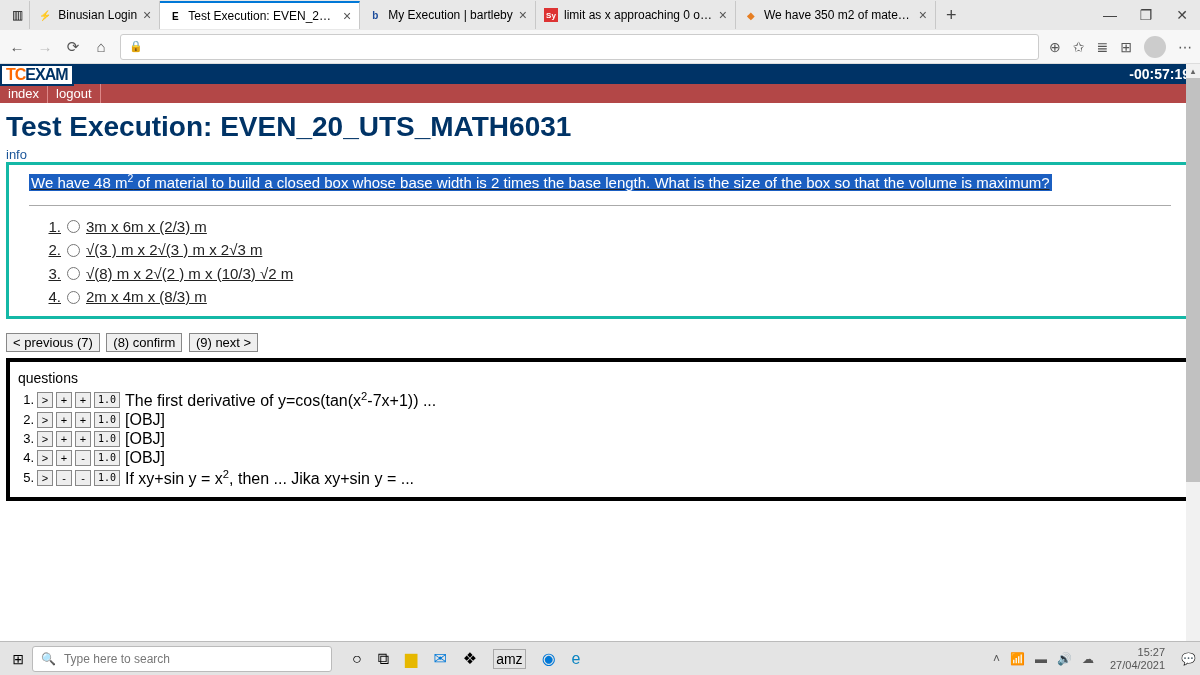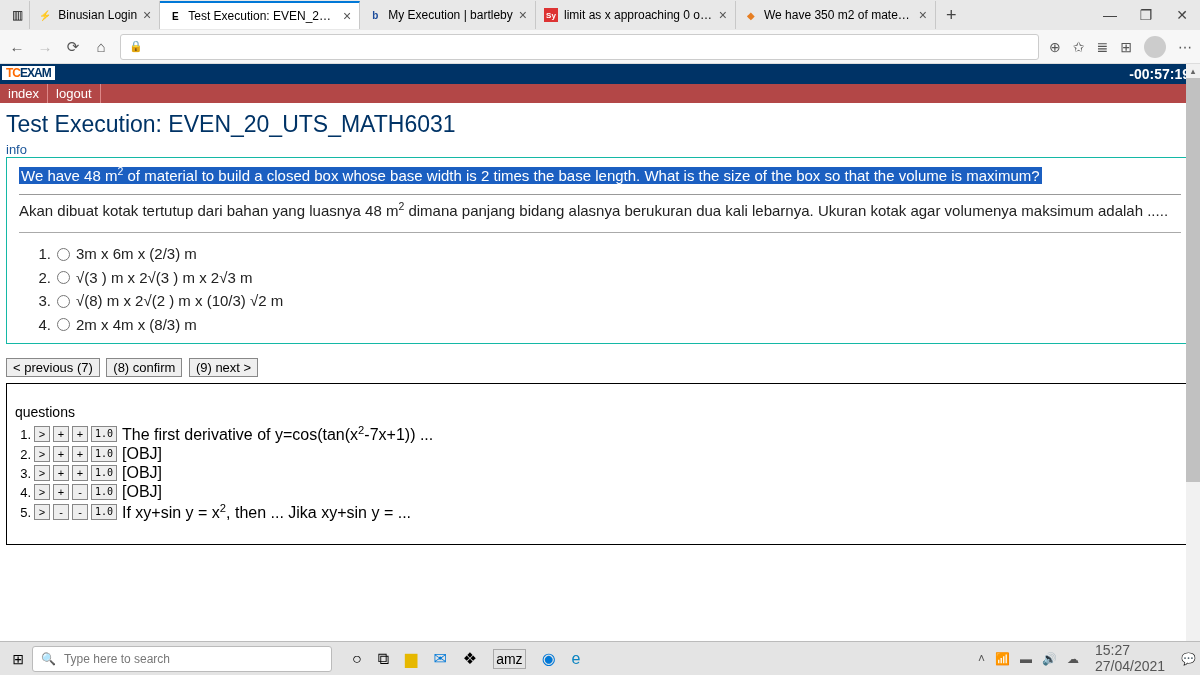--- a/index.html
+++ b/index.html
@@ -21,58 +21,58 @@
 .addr-row { display: flex; align-items: center; height: 34px; background: #f7f7f7; padding: 0 8px; gap: 10px; border-bottom: 1px solid #ddd; }
 .addr-row .navbtn { color: #555; font-size: 15px; width: 18px; text-align: center; }
 .addr-bar { flex: 1; display: flex; align-items: center; background: #fff; border: 1px solid #ccc; border-radius: 3px; height: 26px; padding: 0 8px; font-size: 13px; color: #555; }
 .addr-bar .lock { margin-right: 6px; font-size: 11px; }
 .addr-icons { display: flex; gap: 12px; font-size: 14px; color: #555; align-items: center; }
 .avatar { width: 22px; height: 22px; border-radius: 50%; background: #ccc; }
 
 
 .page { position: relative; }
 .header-dark { background: #003366; color: #fff; display: flex; align-items: center; justify-content: flex-end; padding: 2px 10px; font-size: 14px; font-weight: bold; }
-.logo { position: absolute; left: 0; top: 0; background: #fff; border: 2px solid #003366; padding: 0 4px; font-family: Arial; font-weight: 900; font-size: 12px; letter-spacing: -1px; color: #003366; }
+.logo { position: absolute; left: 0; top: 0; background: #fff; border: 2px solid #003366; padding: 0 4px; font-family: Arial; font-weight: 900; font-size: 16px; letter-spacing: -1px; color: #003366; }
 .logo .t { color: #ff6a00; }
 
 .navbar { background: #b34747; display: flex; padding-left: 0; text-align: right; }
 .navbar a { color: #fff; font-size: 13px; padding: 2px 8px; border-right: 1px solid #d88; text-decoration: none; }
 
 .content { padding: 4px 6px; }
-h1.title { color: #003366; font-size: 23px; font-weight: normal; margin: 4px 0; }
+h1.title { color: #003366; font-size: 28px; font-weight: bold; margin: 4px 0; }
 .info { color: #1a5599; font-size: 13px; }
 
-.question-box { border: 1px solid #14b8a6; padding: 6px 12px; font-size: 15px; color: #222; line-height: 1.5; }
+.question-box { border: 3px solid #14b8a6; padding: 6px 20px; font-size: 15px; color: #222; line-height: 1.5; text-decoration: underline; }
 .highlight { background: #1b5fc1; color: #fff; padding: 0 2px; display: inline; }
 .id-txt { border-top: 1px solid #999; margin-top: 6px; padding-top: 4px; }
 hr.sep { margin: 10px 0; border: none; border-top: 1px solid #aaa; }
 
 .options { padding-left: 14px; }
 .options .opt { display: flex; align-items: center; gap: 6px; font-size: 15px; margin: 1px 0; }
 .options .num { width: 18px; text-align: right; }
 .options input[type=radio] { margin: 0; }
 
 .nav-buttons { margin: 14px 0 6px -2px; }
 .nav-buttons button { font-size: 13px; padding: 1px 6px; background: #efefef; border: 1px solid #888; margin-left: 2px; }
 
-.questions-box { border: 1px solid #000000; padding: 20px 8px; margin-top: 6px; }
+.questions-box { border: 4px solid #000000; padding: 8px 8px; margin-top: 6px; }
 .questions-box .qtitle { font-size: 14px; margin-bottom: 4px; }
 .qrow { display: flex; align-items: center; gap: 3px; font-size: 13px; margin: 1px 0; }
 .qrow .qn { width: 16px; text-align: right; }
 .qbtn { border: 1px solid #888; background: #eee; font-size: 11px; padding: 0 3px; min-width: 16px; text-align: center; line-height: 14px; }
 .qbtn.pt { font-family: monospace; font-size: 10px; padding: 0 2px; min-width: 26px; }
 .qtext { font-size: 16px; margin-left: 2px; }
 
 
 .taskbar { position: absolute; bottom: 0; left: 0; right: 0; height: 34px; background: #e4e4e4; border-top: 1px solid #bbb; display: flex; align-items: center; padding: 0 4px; font-size: 12px; }
 .taskbar .start { width: 28px; text-align: center; font-size: 14px; }
 .taskbar .search { display: flex; align-items: center; background: #fff; border: 1px solid #bbb; border-radius: 3px; height: 26px; width: 300px; padding: 0 8px; color: #777; gap: 8px; }
 .taskbar .center { display: flex; gap: 16px; margin-left: 20px; font-size: 16px; align-items: center; }
 .taskbar .tray { margin-left: auto; display: flex; align-items: center; gap: 10px; color: #555; }
-.taskbar .clock { font-size: 14px; line-height: 1.1; margin: 0 6px; }
+.taskbar .clock { text-align: right; font-size: 11px; line-height: 1.1; margin: 0 6px; }
 .scrollbar-v { position: absolute; right: 0; top: 64px; bottom: 34px; width: 14px; background: #f1f1f1; }
 .scrollbar-v .thumb { background: #c1c1c1; width: 100%; }
 .scrollbar-v .arrow { height: 14px; text-align: center; font-size: 9px; color: #666; line-height: 14px; }
 sup { font-size: 0.7em; }
 </style>
 </head>
 <body>
 
 <div class="browser-top">
   <div class="tabs-row">
@@ -138,21 +138,20 @@
   <div class="navbar">
     <a>index</a>
     <a>logout</a>
   </div>
   <div class="content">
     <h1 class="title">Test Execution: EVEN_20_UTS_MATH6031</h1>
     <div class="info">info</div>
 
     <div class="question-box">
       <span class="highlight">We have 48 m<sup>2</sup> of material to build a closed box whose base width is 2 times the base length. What is the size of the box so that the volume is maximum?</span>
-      <div class="id-txt">Akan dibuat kotak tertutup dari bahan yang luasnya 48 m<sup>2</sup> dimana panjang bidang alasnya berukuran dua kali lebarnya. Ukuran kotak agar volumenya maksimum adalah .....</div>
       <hr class="sep">
       <div class="options">
         <div class="opt">
             <span class="num">1.</span>
             <input type="radio" name="a" style="">
             <span>3m x 6m x (2/3) m</span>
           </div>
         <div class="opt">
             <span class="num">2.</span>
             <input type="radio" name="a" style="">

